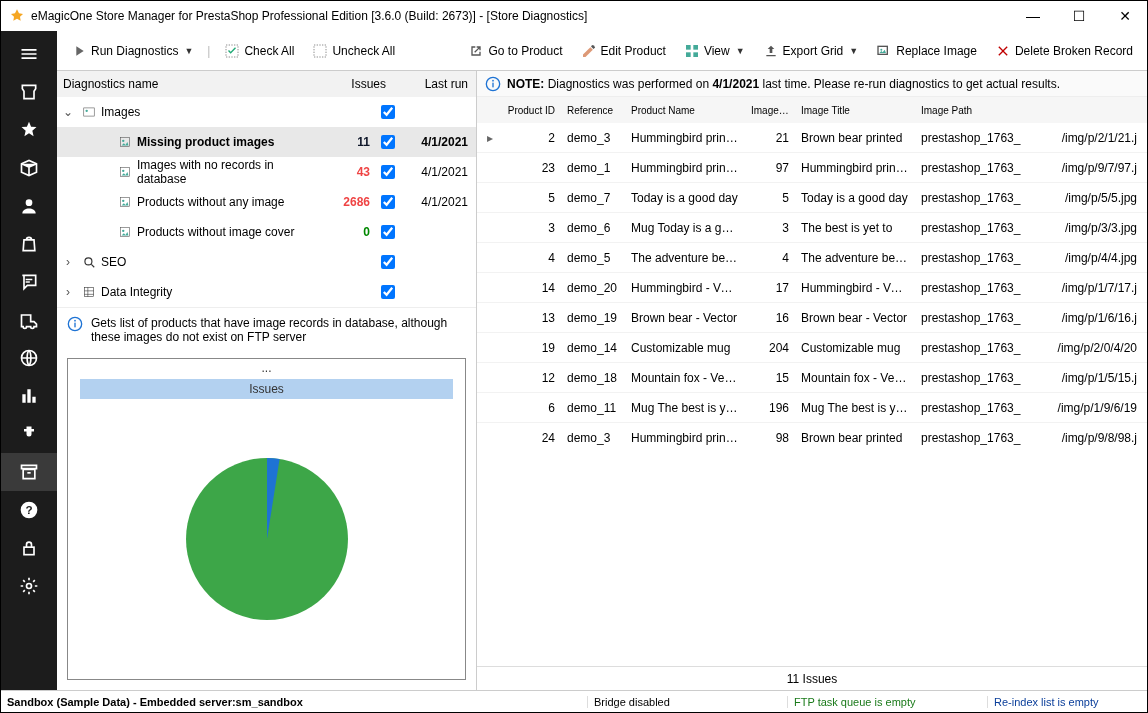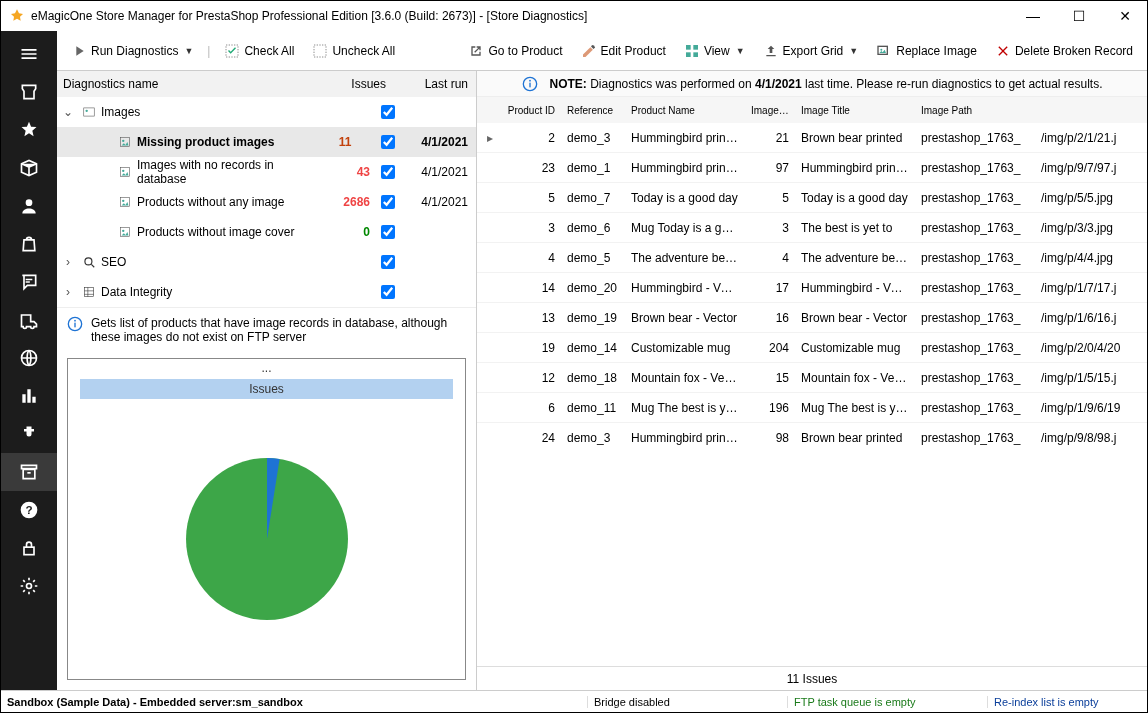--- a/index.html
+++ b/index.html
@@ -34,34 +34,34 @@
   .lp-row.selected { background:#e8e8e8; font-weight:bold;}
   .lp-toggle{ width:22px; text-align:center; color:#555; cursor:pointer;}
   .lp-indent{ width:18px;}
   .lp-icon{ width:20px; display:flex; justify-content:center; align-items:center;}
   .lp-icon svg{width:14px;height:14px;}
   .lp-label{ flex:1; padding-left:2px;}
   .lp-issues{ width:50px; text-align:right; font-weight:bold;}
   .lp-check{ width:36px; display:flex; justify-content:center;}
   .lp-last{ width:70px; text-align:right; padding-right:8px;}
   .count-red{color:#ef4444;}
-  .count-darkred{color:#c2410c;text-align:center;}
+  .count-darkred{color:#0f172a;}
   .count-green{color:#008800;}
   .info-panel{ display:flex; padding:8px 10px; gap:8px; align-items:flex-start; border-top:1px solid #eee;}
   .info-panel svg{width:16px;height:16px; flex-shrink:0;}
   .chart-panel{ flex:1; display:flex; flex-direction:column; align-items:center; border:1px solid #888; margin:6px 10px 10px 10px;}
   .chart-ellipsis{ font-size:12px; color:#333; padding:2px;}
   .chart-title{ background:#b3d1f0; text-align:center; padding:3px 0; width:94%; margin-top:2px; color:#333; font-size:12px;}
   .chart-body{ flex:1; display:flex; align-items:center; justify-content:center; width:100%;}
   .rightpanel{ flex:1; display:flex; flex-direction:column; overflow:hidden;}
-  .rp-note{ display:flex; align-items:center; height:26px; padding:0 8px; gap:12px; background:#fafafa; border-bottom:1px solid #eee;justify-content:center;}
+  .rp-note{ display:flex; align-items:center; height:26px; padding:0 8px; gap:6px; background:#fafafa; border-bottom:1px solid #eee;}
   .rp-note svg{width:16px;height:16px;}
   .rp-header-row { display:flex; background:#f6f6f6; height:26px; align-items:center; font-size:10px; padding-left:22px;}
   .rp-col{ padding:0 6px; overflow:hidden; white-space:nowrap; text-overflow:ellipsis;}
-  .c-pid{ width:62px; text-align:right;} .c-ref{ width:64px;} .c-pname{ width:120px;} .c-iid{ width:50px; text-align:right;} .c-ititle{ width:120px;} .c-ipath{ width:120px;} .c-ip2{ flex:1; padding-right:10px;}
+  .c-pid{ width:62px; text-align:right;} .c-ref{ width:64px;} .c-pname{ width:120px;} .c-iid{ width:50px; text-align:right;} .c-ititle{ width:120px;} .c-ipath{ width:120px;} .c-ip2{ flex:1; text-align:right; padding-right:10px;}
   .rp-body{ flex:1; overflow:auto;}
   .rp-row{ display:flex; height:30px; align-items:center; font-size:12px; padding-left:4px;}
   .rp-row:not(:last-child){border-bottom:1px solid #f2f2f2;}
   .rp-row .arrow{ width:18px; text-align:center; color:#666;}
   .rp-footer{ height:24px; display:flex; align-items:center; justify-content:center; border-top:1px solid #ddd; font-size:12px;}
   .statusbar{ height:22px; display:flex; align-items:center; border-top:1px solid #ccc; font-size:11px;}
   .sb-left{ flex:1; padding-left:6px; font-weight:bold;}
   .sb-cell{ width:200px; border-left:1px solid #ddd; padding-left:6px;}
   .sb-green{ color:#1a7a1a;}
   .sb-blue{ color:#0a3e9a;}

